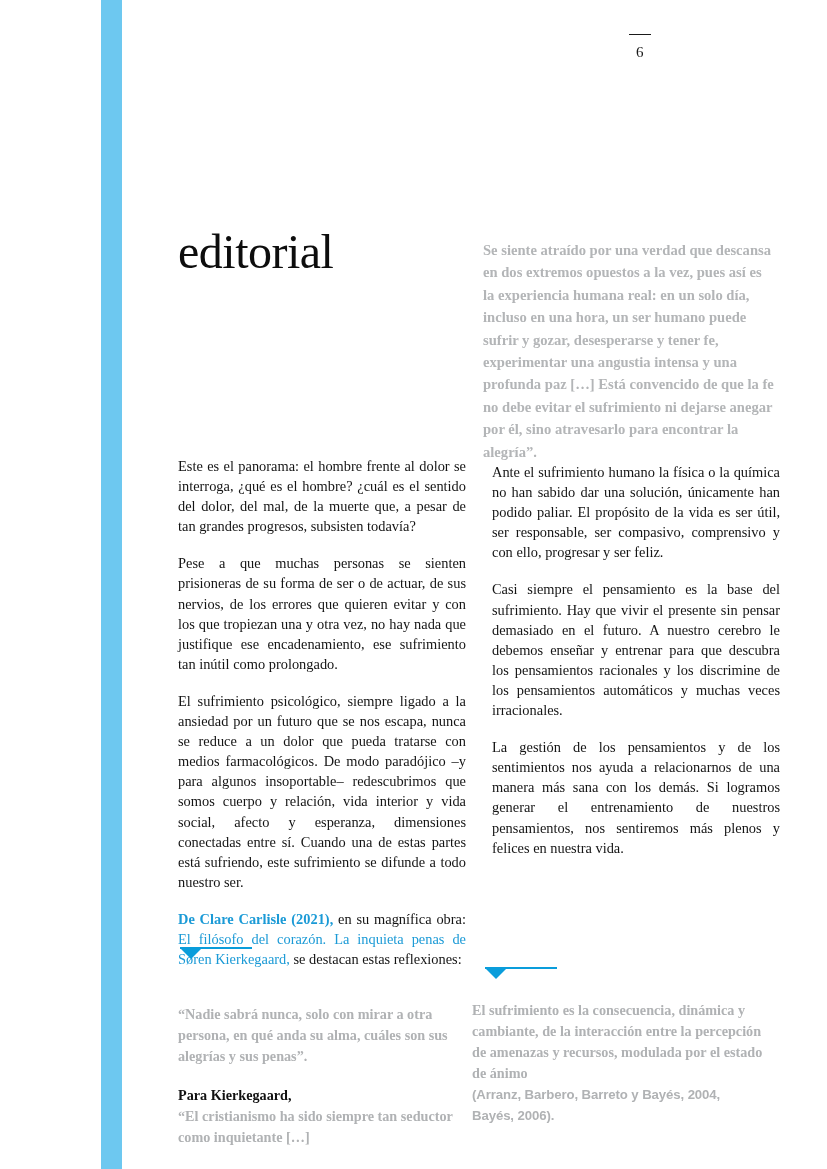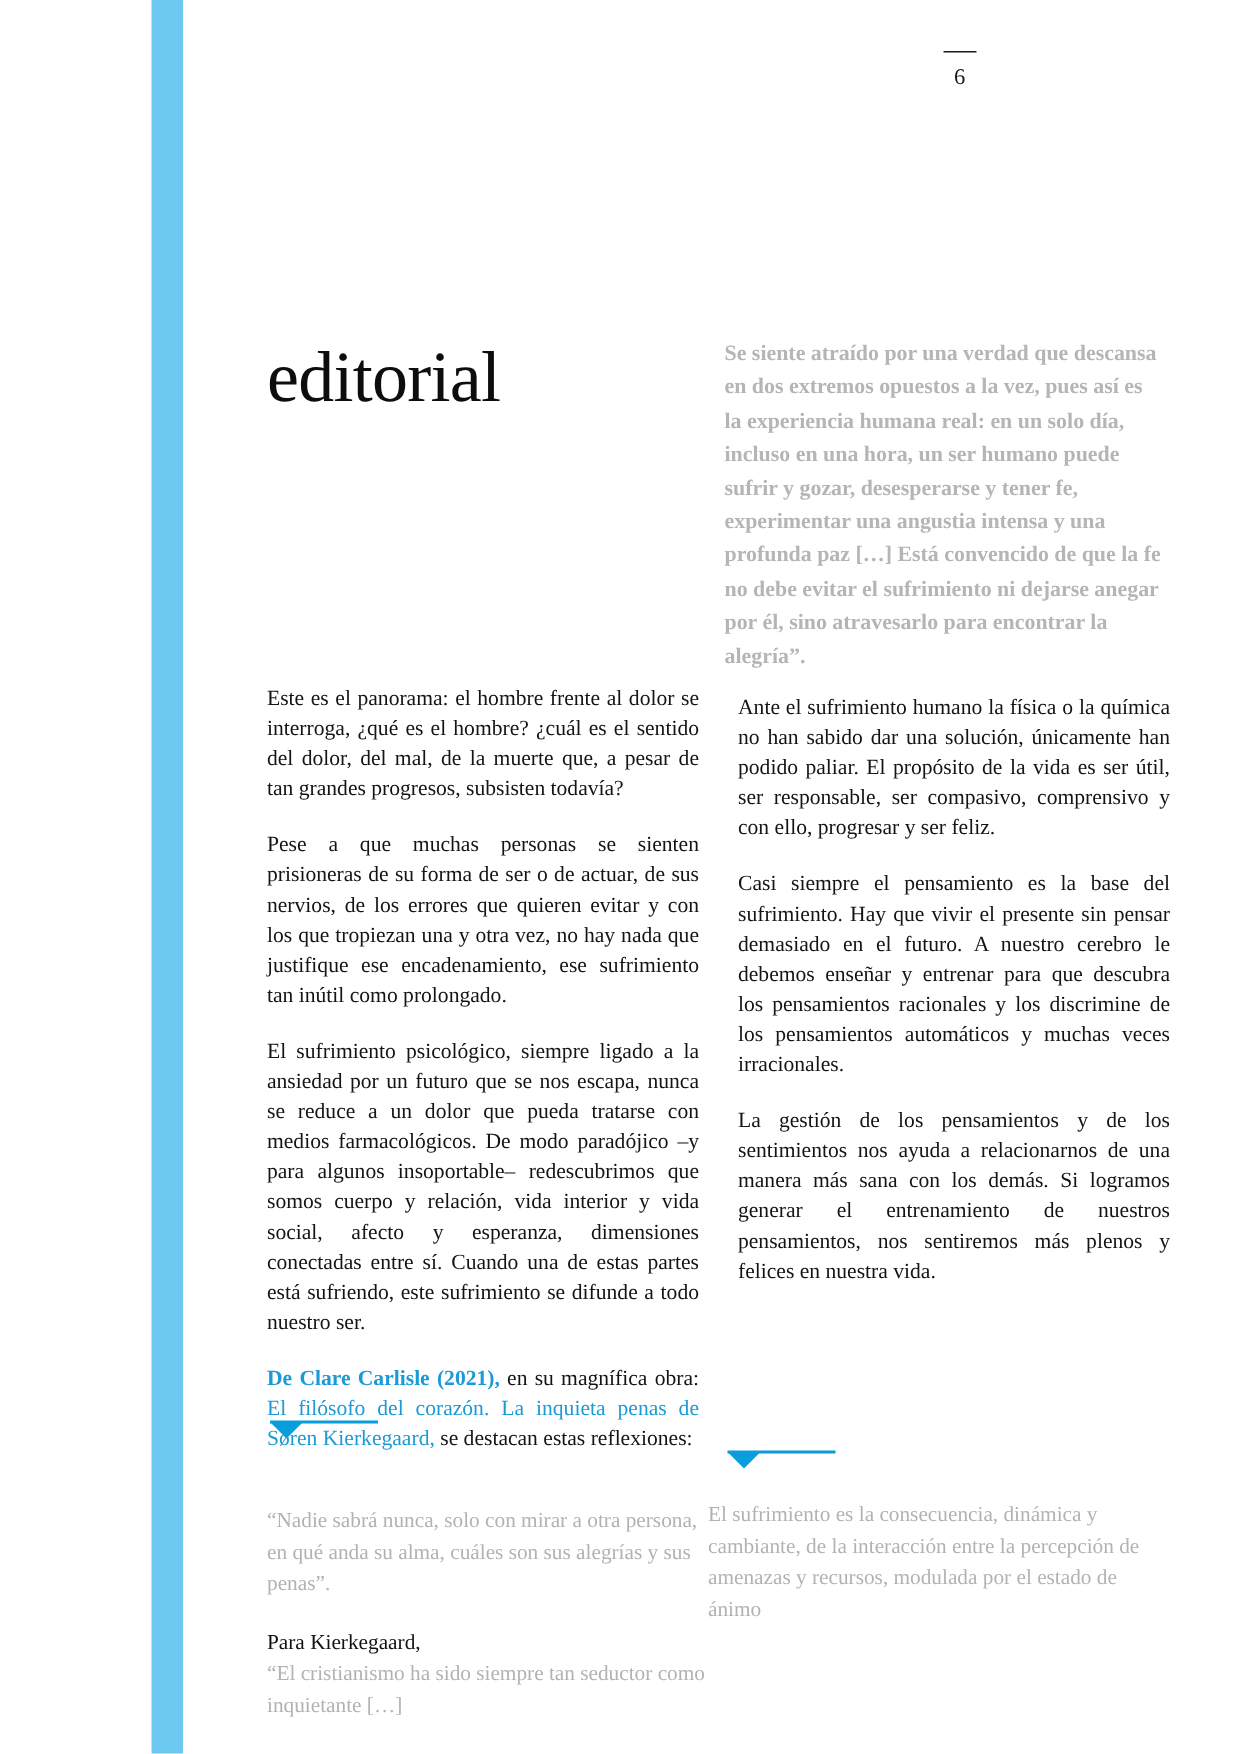--- a/index.html
+++ b/index.html
@@ -61,21 +61,21 @@
     line-height: 1;
     color: #0d0d0d;
     letter-spacing: -0.5px;
     font-weight: 400;
   }
 
   
   .pull-quote {
     position: absolute;
     left: 483px;
-    top: 225px;
+    top: 239px;
     width: 292px;
     font-size: 14.6px;
     line-height: 1.535;
     font-weight: bold;
     color: #b3b5b7;
   }
 
   
   .col {
     position: absolute;
@@ -122,21 +122,21 @@
   }
   .orn-left  { left: 180px; top: 944px; }
   .orn-right { left: 485px; top: 964px; }
 
   
   .note {
     position: absolute;
     width: 292px;
     font-size: 14.2px;
     line-height: 1.48;
-    font-weight: normal;
+    font-weight: bold;
     color: #b0b2b4;
   }
   .note-left  { left: 178px; top: 1004px; }
   .note-right { left: 472px; top: 1000px; }
 
   .note p { margin: 0 0 18px 0; }
   .note p:last-child { margin-bottom: 0; }
 
   .note .dark {
     color: #111111;
@@ -186,16 +186,16 @@
     <div class="rule"></div>
     <div class="tri"></div>
   </div>
 
   <div class="note note-left">
     <p>“Nadie sabrá nunca, solo con mirar a otra persona, en qué anda su alma, cuáles son sus alegrías y sus penas”.</p>
     <p><span class="dark">Para Kierkegaard,</span><span>“El cristianismo ha sido siempre tan seductor como inquietante […]</span></p>
   </div>
 
   <div class="note note-right">
-    <p><span>El sufrimiento es la consecuencia, dinámica y cambiante, de la interacción entre la percepción de amenazas y recursos, modulada por el estado de ánimo</span><br></p>
+    <p><span>El sufrimiento es la consecuencia, dinámica y cambiante, de la interacción entre la percepción de amenazas y recursos, modulada por el estado de ánimo</span><br><span class="sans">(Arranz, Barbero, Barreto y Bayés, 2004, Bayés, 2006).</span></p>
   </div>
 
 </div>
 
 </body></html>

